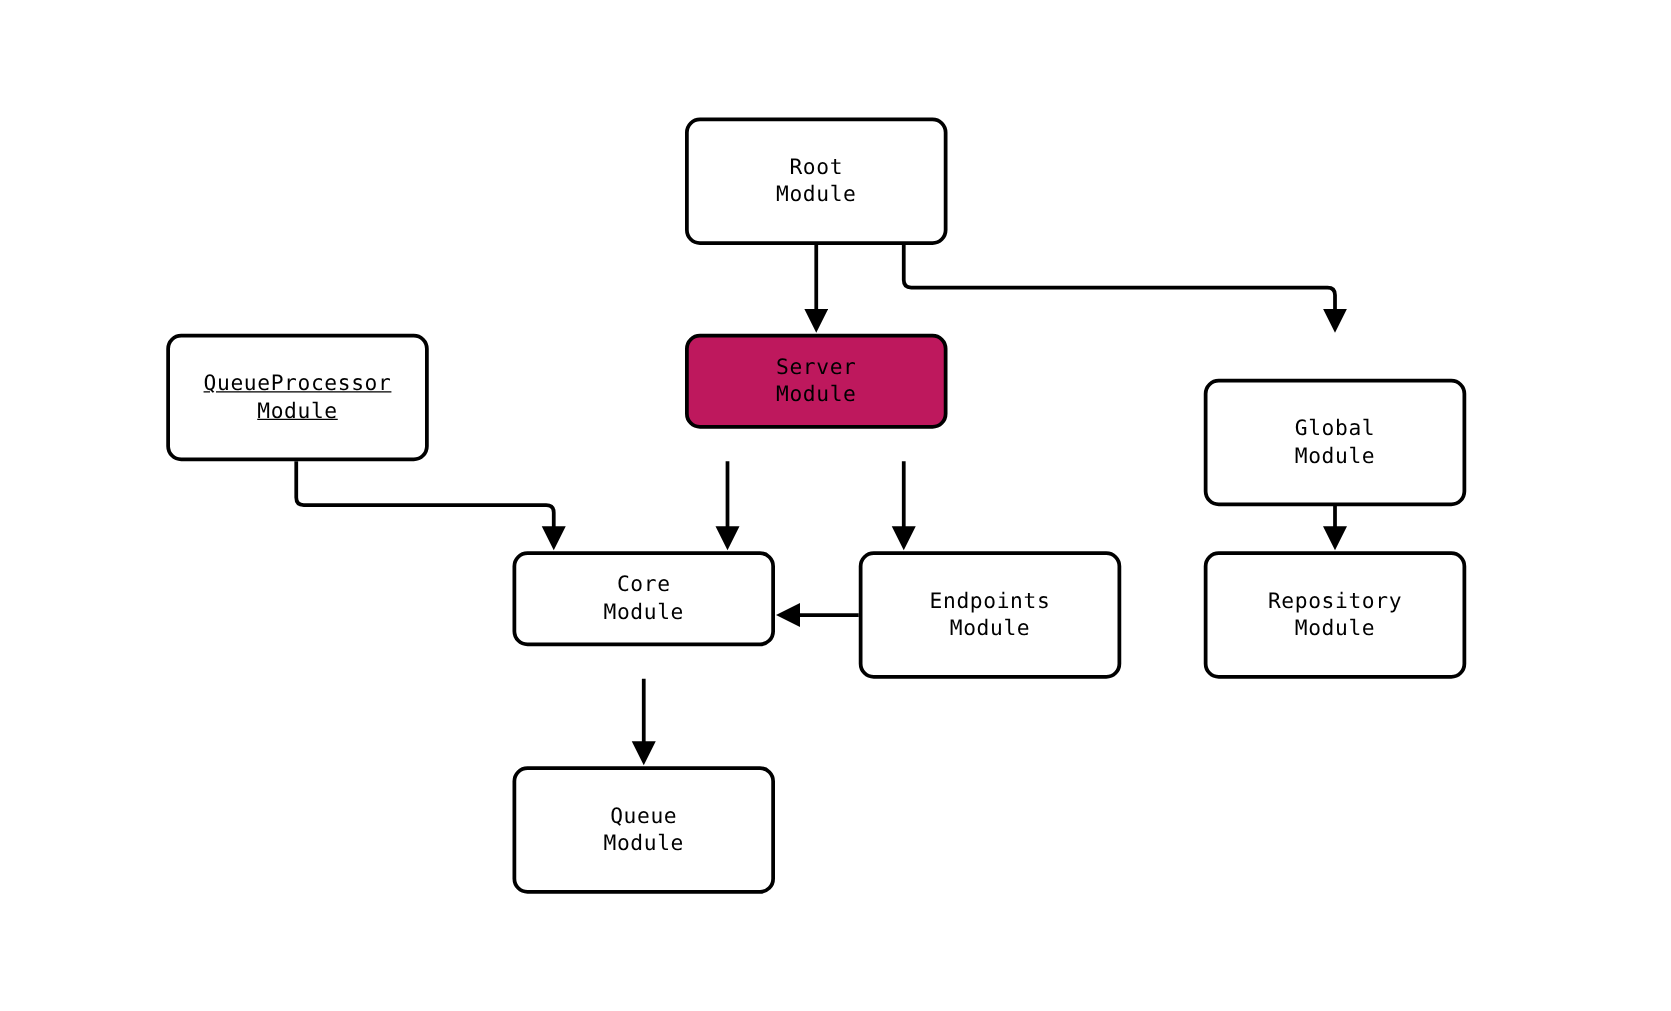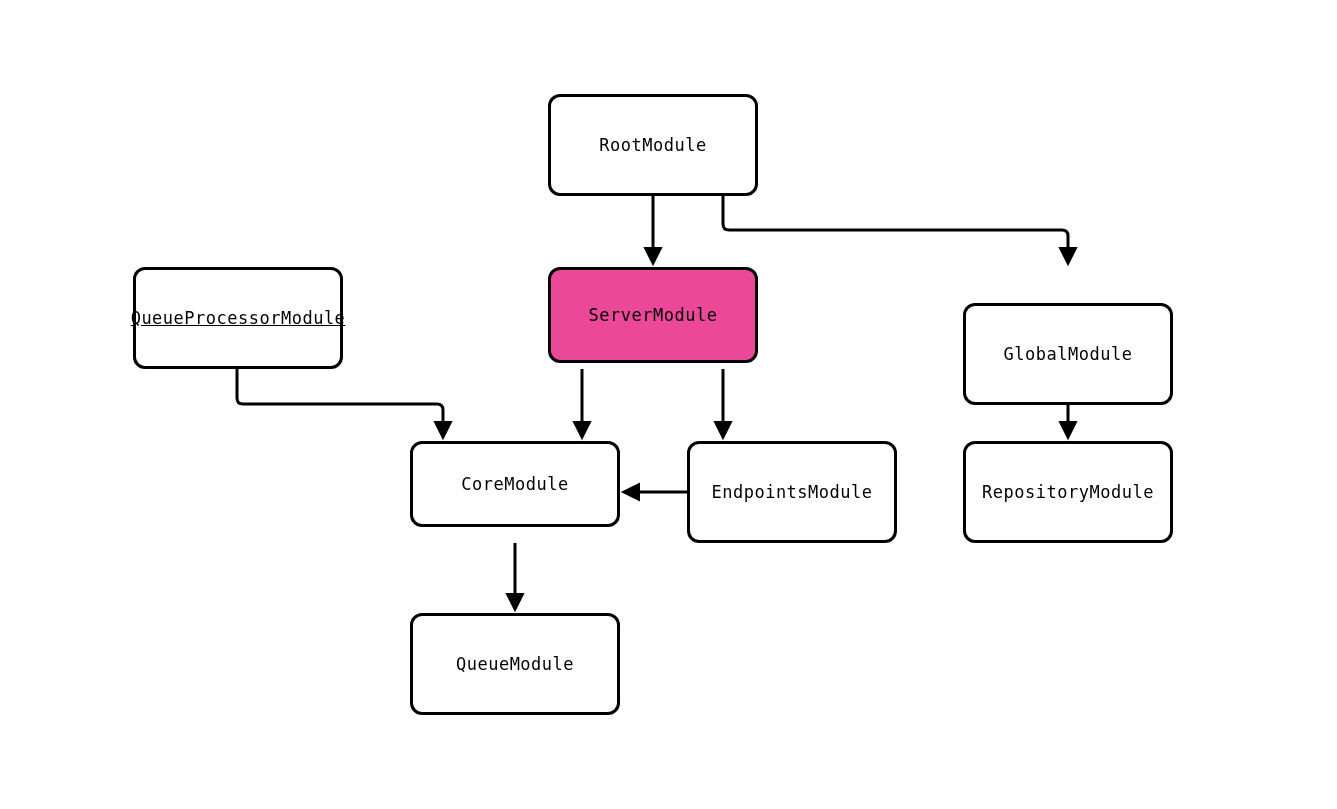--- a/index.html
+++ b/index.html
@@ -23,21 +23,21 @@
     width: 1337px;
     height: 809px;
   }
   .node {
     position: absolute;
     box-sizing: border-box;
     background: #ffffff;
     border: 3px solid #000000;
     border-radius: 12px;
     display: flex;
-    flex-direction: row;
+    flex-direction: column;
     align-items: center;
     justify-content: center;
     z-index: 5;
   }
   .node-line {
     font-size: 17px;
     line-height: 22px;
     letter-spacing: 0.5px;
     color: #000000;
     white-space: pre;
@@ -70,31 +70,31 @@
   <div class="node" style="left: 548px; top: 94px; width: 210px; height: 102px; background: rgb(255, 255, 255); border-color: rgb(0, 0, 0);">
     <span class="node-line">Root</span>
     <span class="node-line">Module</span>
   </div>
 
   <div class="node" style="left: 133px; top: 267px; width: 210px; height: 102px; background: rgb(255, 255, 255); border-color: rgb(0, 0, 0); text-decoration: underline;">
     <span class="node-line">QueueProcessor</span>
     <span class="node-line">Module</span>
   </div>
 
-  <div class="node" style="left: 548px; top: 267px; width: 210px; height: 96px; background: #ec4899; border-color: rgb(0, 0, 0);">
+  <div class="node" style="left: 548px; top: 267px; width: 210px; height: 76px; background: #be185d; border-color: rgb(0, 0, 0);">
     <span class="node-line">Server</span>
     <span class="node-line">Module</span>
   </div>
 
   <div class="node" style="left: 963px; top: 267px; width: 210px; height: 102px; background: rgb(255, 255, 255); border-color: rgb(0, 0, 0); margin-top: 36px;">
     <span class="node-line">Global</span>
     <span class="node-line">Module</span>
   </div>
 
-  <div class="node" style="left: 410px; top: 441px; width: 210px; height: 86px; background: rgb(255, 255, 255); border-color: rgb(0, 0, 0);">
+  <div class="node" style="left: 410px; top: 441px; width: 210px; height: 76px; background: rgb(255, 255, 255); border-color: rgb(0, 0, 0);">
     <span class="node-line">Core</span>
     <span class="node-line">Module</span>
   </div>
 
   <div class="node" style="left: 687px; top: 441px; width: 210px; height: 102px; background: rgb(255, 255, 255); border-color: rgb(0, 0, 0);">
     <span class="node-line">Endpoints</span>
     <span class="node-line">Module</span>
   </div>
 
   <div class="node" style="left: 963px; top: 441px; width: 210px; height: 102px; background: rgb(255, 255, 255); border-color: rgb(0, 0, 0);">

